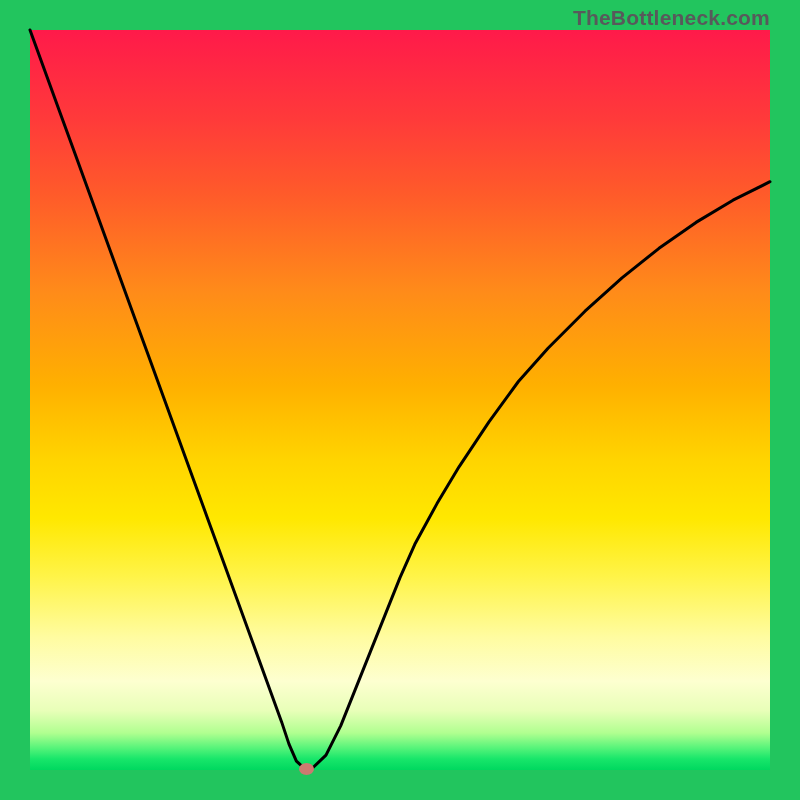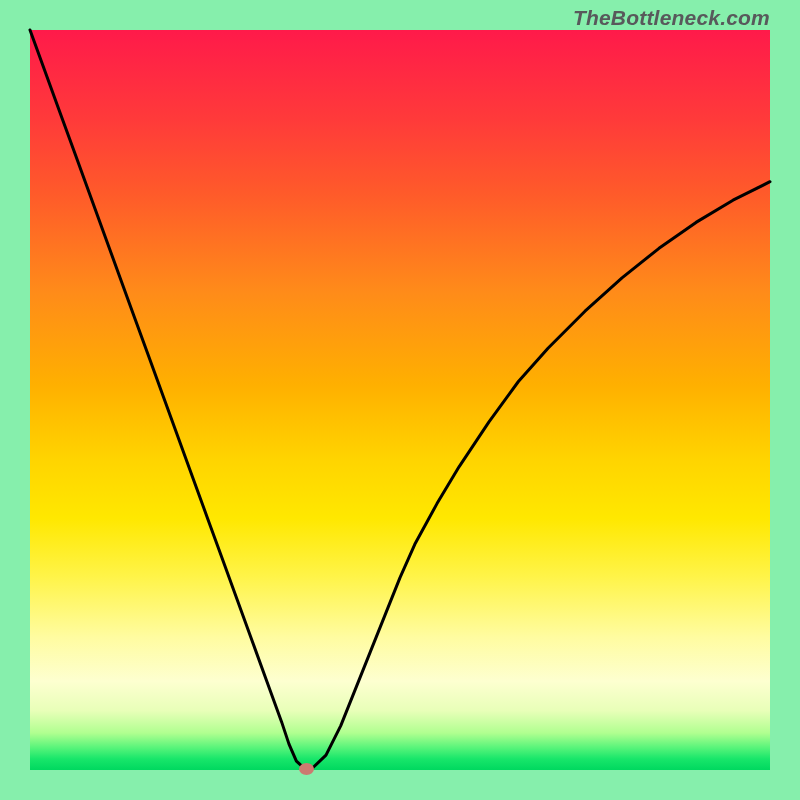--- a/index.html
+++ b/index.html
@@ -1,22 +1,21 @@
 <!DOCTYPE html>
 <html><head>
 <meta charset="utf-8">
 <style>
   * { margin: 0; padding: 0; box-sizing: border-box; }
   html, body { width: 800px; height: 800px; overflow: hidden; background: #000; }
   .frame {
     width: 800px;
     height: 800px;
-    background: #86efac;
+    background: #22c55e;
     position: relative;
-    font-style: italic;
   }
   .plot-area {
     position: absolute;
     left: 30px;
     top: 30px;
     width: 740px;
     height: 740px;
     background: linear-gradient(to bottom,
       #ff1a4a 0%,
       #ff3a3a 12%,

